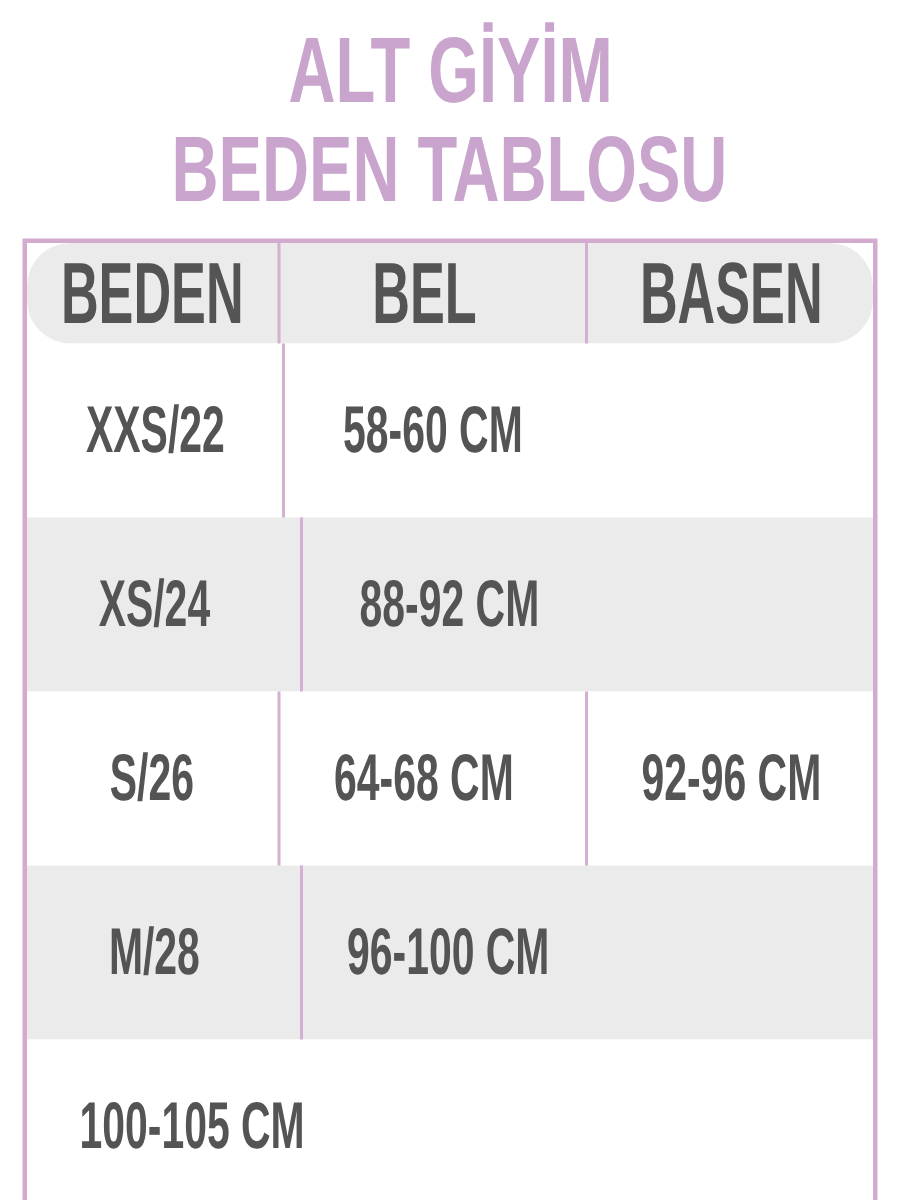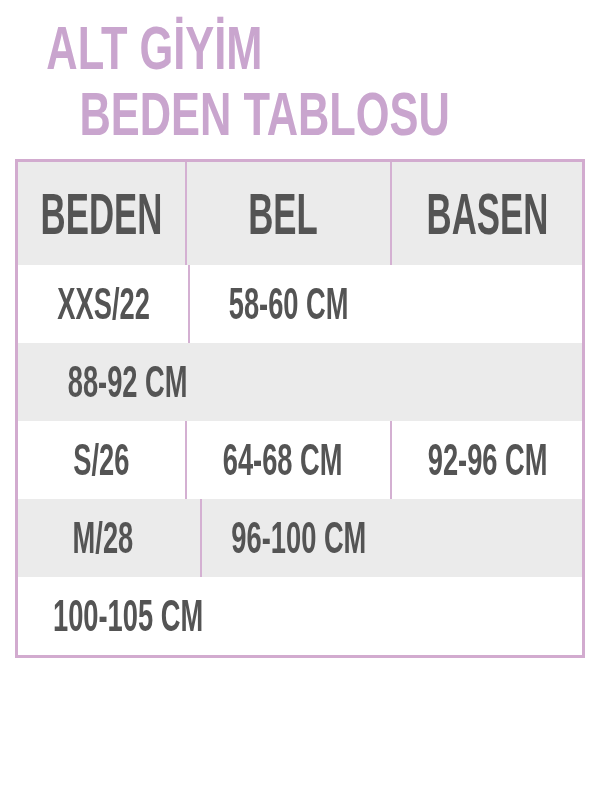--- a/index.html
+++ b/index.html
@@ -4,21 +4,21 @@
 <style>
   * { margin: 0; padding: 0; box-sizing: border-box; }
   html, body { width: 600px; height: 800px; background: #ffffff; overflow: hidden; }
   body { font-family: "Liberation Sans", sans-serif; }
 
   .page { width: 600px; height: 800px; background: #ffffff; }
 
   
   .title-block {
     padding-top: 15px;
-    text-align: left;
+    text-align: center;
     color: #c9a5ce;
     font-weight: bold;
   }
   .title-line {
     display: block;
     font-size: 62px;
     line-height: 66px;
     letter-spacing: 0px;
     white-space: nowrap;
   }
@@ -28,22 +28,22 @@
     transform-origin: 50% 50%;
   }
 
   
   .size-table {
     width: 570px;
     margin: 12px auto 0 auto;
     border: 3px solid #d2abcf;
     background: #ffffff;
   }
-  .t-row { display: flex; height: 78px; }
-  .t-row.header { height: 103px; }
+  .t-row { display: flex; height: 116px; }
+  .t-row.header { height: 67px; border-radius: 29px; }
   .t-row.shaded { background: #ebebeb; }
   .t-row.plain  { background: #ffffff; }
 
   .t-cell {
     display: flex;
     align-items: center;
     justify-content: center;
     border-left: 2px solid #d4b0d2;
     overflow: hidden;
   }
@@ -90,20 +90,23 @@
     <div class="t-row plain">
       <div class="t-cell col-1">
         <span class="cell-text">XXS/22</span>
       </div>
       <div class="t-cell col-2">
         <span class="cell-text">58-60 CM</span>
       </div>
     </div>
 
     <div class="t-row shaded">
+      <div class="t-cell col-1">
+        <span class="cell-text">XS/24</span>
+      </div>
       <div class="t-cell col-3">
         <span class="cell-text">88-92 CM</span>
       </div>
     </div>
 
     <div class="t-row plain">
       <div class="t-cell col-1">
         <span class="cell-text">S/26</span>
       </div>
       <div class="t-cell col-2">

